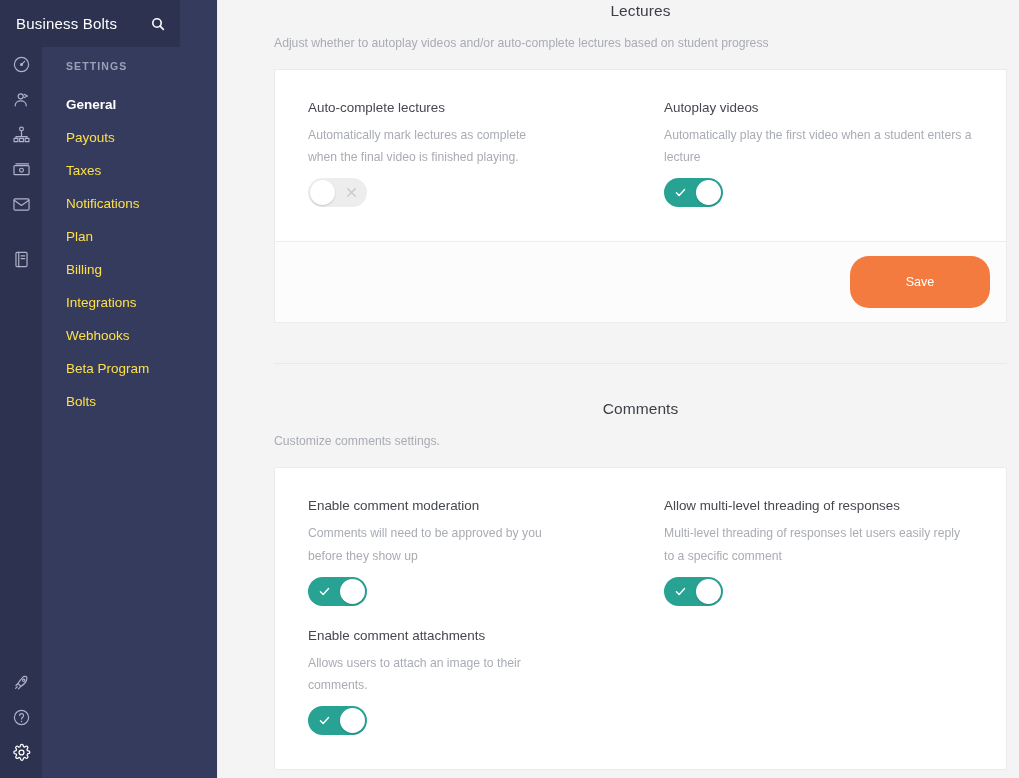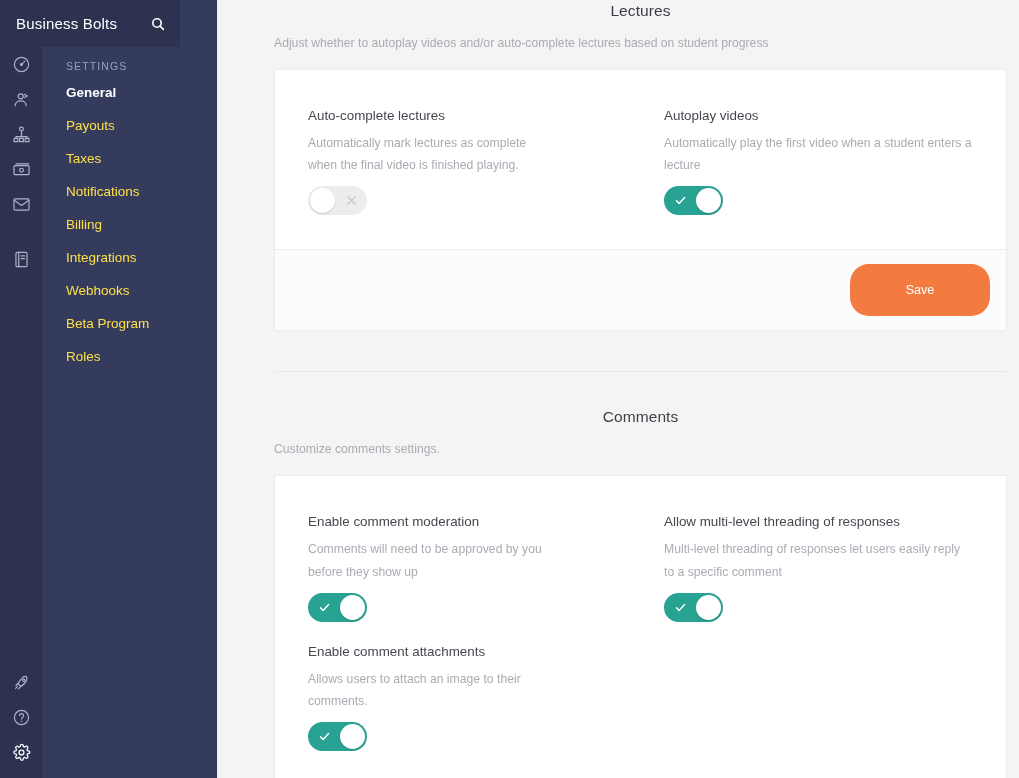--- a/index.html
+++ b/index.html
@@ -51,23 +51,23 @@
   .brand-title {
     color: #ffffff; font-size: 15px; letter-spacing: .2px;
     flex: 1;
   }
   .brand-search {
     color: #ffffff; display: flex; align-items: center; cursor: pointer;
   }
   .brand-search svg { width: 16px; height: 16px; display: block; }
   .navlist { padding-top: 60px; }
   .nav-head {
-    color: #9ba0bb; font-size: 10.5px; font-weight: normal;
+    color: #9ba0bb; font-size: 10.5px; font-weight: bold;
     letter-spacing: 1.1px;
-    padding: 0 0 0 24px; margin-bottom: 4px;
+    padding: 0 0 0 24px; margin-bottom: 16px;
   }
   .nav-item {
     display: block;
     color: #fde047; font-size: 13.5px;
     padding: 9px 0 9px 24px;
     cursor: pointer; text-decoration: none;
   }
   .nav-item.active { color: #ffffff; font-weight: bold; }
 
   
@@ -97,21 +97,20 @@
     background: #fcfcfd;
     border-top: 1px solid #ededee;
     padding: 14px 16px;
     display: flex; justify-content: flex-end;
   }
   .grid2 {
     display: grid;
     grid-template-columns: 241px 1fr;
     column-gap: 115px;
     row-gap: 22px;
-    margin-top: 8px;
   }
   .field-title {
     font-size: 13.4px; color: #45484f; margin-bottom: 9px;
   }
   .field-desc {
     font-size: 12.2px; color: #a9acb3; line-height: 1.82;
     margin-bottom: 10px;
   }
   .w-wide { max-width: 330px; }
 
@@ -251,25 +250,26 @@
       </div>
     </div>
 
     <div class="navlist">
       <div class="nav-head">SETTINGS</div>
 
       <a class="nav-item active">General</a>
       <a class="nav-item">Payouts</a>
       <a class="nav-item">Taxes</a>
       <a class="nav-item">Notifications</a>
+      <a class="nav-item">Plan</a>
       <a class="nav-item">Billing</a>
       <a class="nav-item">Integrations</a>
       <a class="nav-item">Webhooks</a>
       <a class="nav-item">Beta Program</a>
-      <a class="nav-item">Roles</a>
+      <a class="nav-item">Bolts</a>
     </div>
   </div>
 
   <div class="main">
     <div class="content">
 
       <div class="section-head">
         <div class="section-title">Lectures</div>
         <div class="section-sub">Adjust whether to autoplay videos and/or auto-complete lectures based on student progress</div>
       </div>

